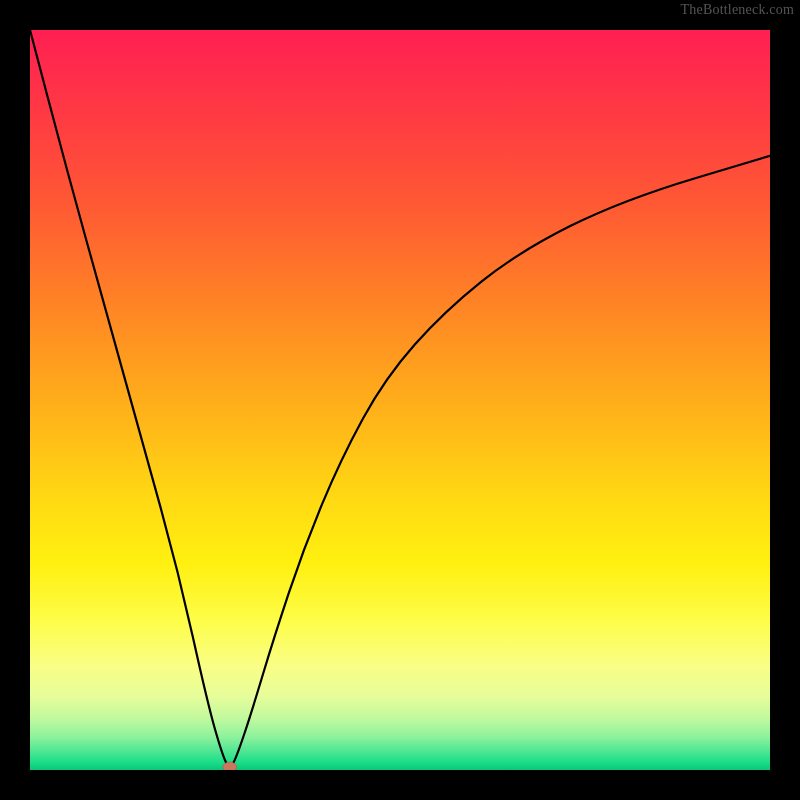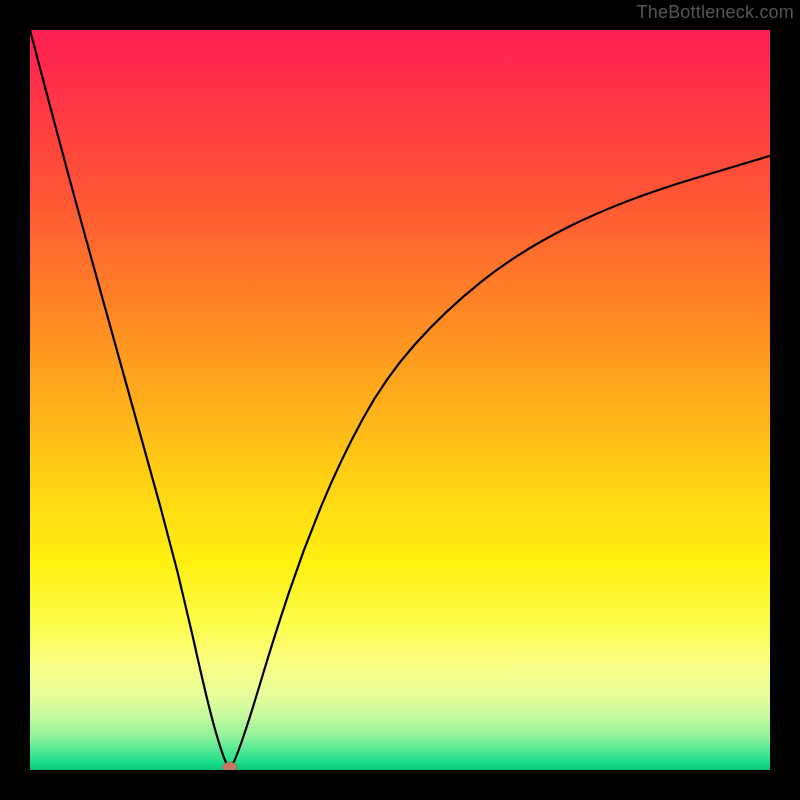--- a/index.html
+++ b/index.html
@@ -15,23 +15,23 @@
     position: relative;
     width: 800px;
     height: 800px;
     background: #000;
   }
   .watermark {
     position: absolute;
     top: 2px;
     right: 6px;
     color: #555;
-    font-size: 18px;
+    font-size: 14px;
     font-weight: 500;
-    font-family: Liberation Sans, sans-serif;
+    font-family: Liberation Serif, serif;
     z-index: 20;
     letter-spacing: 0.2px;
   }
   .plot-area {
     position: absolute;
     left: 30px;
     top: 30px;
     width: 740px;
     height: 740px;
     overflow: hidden;

